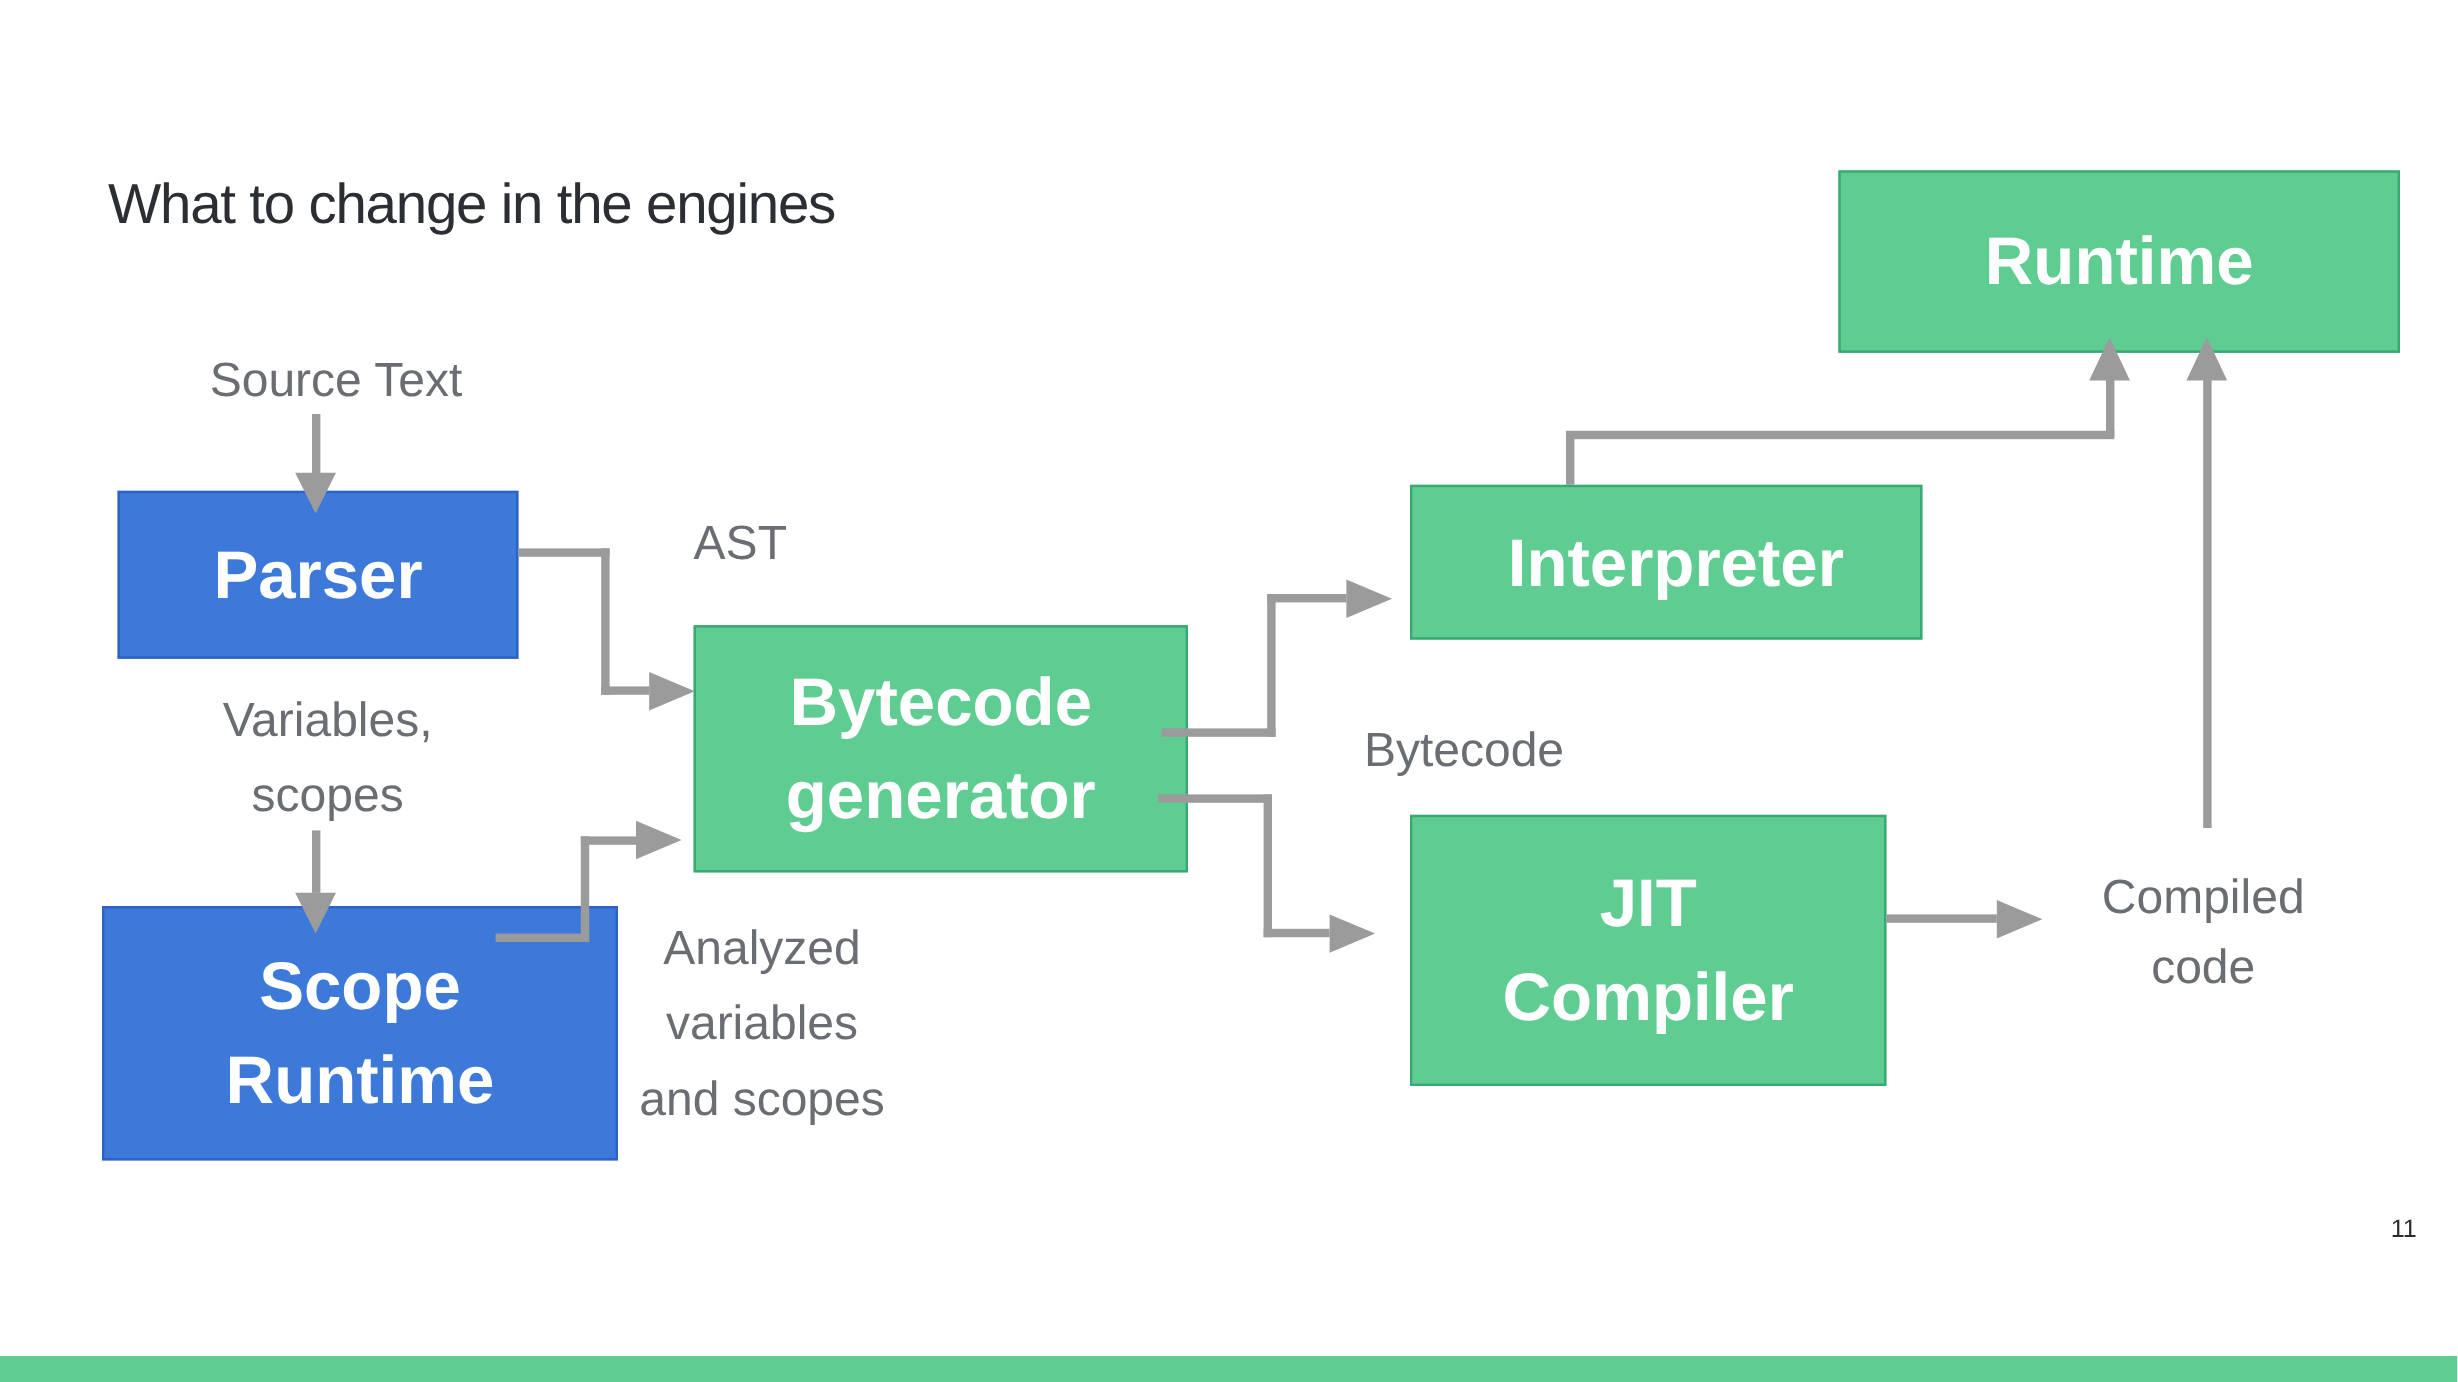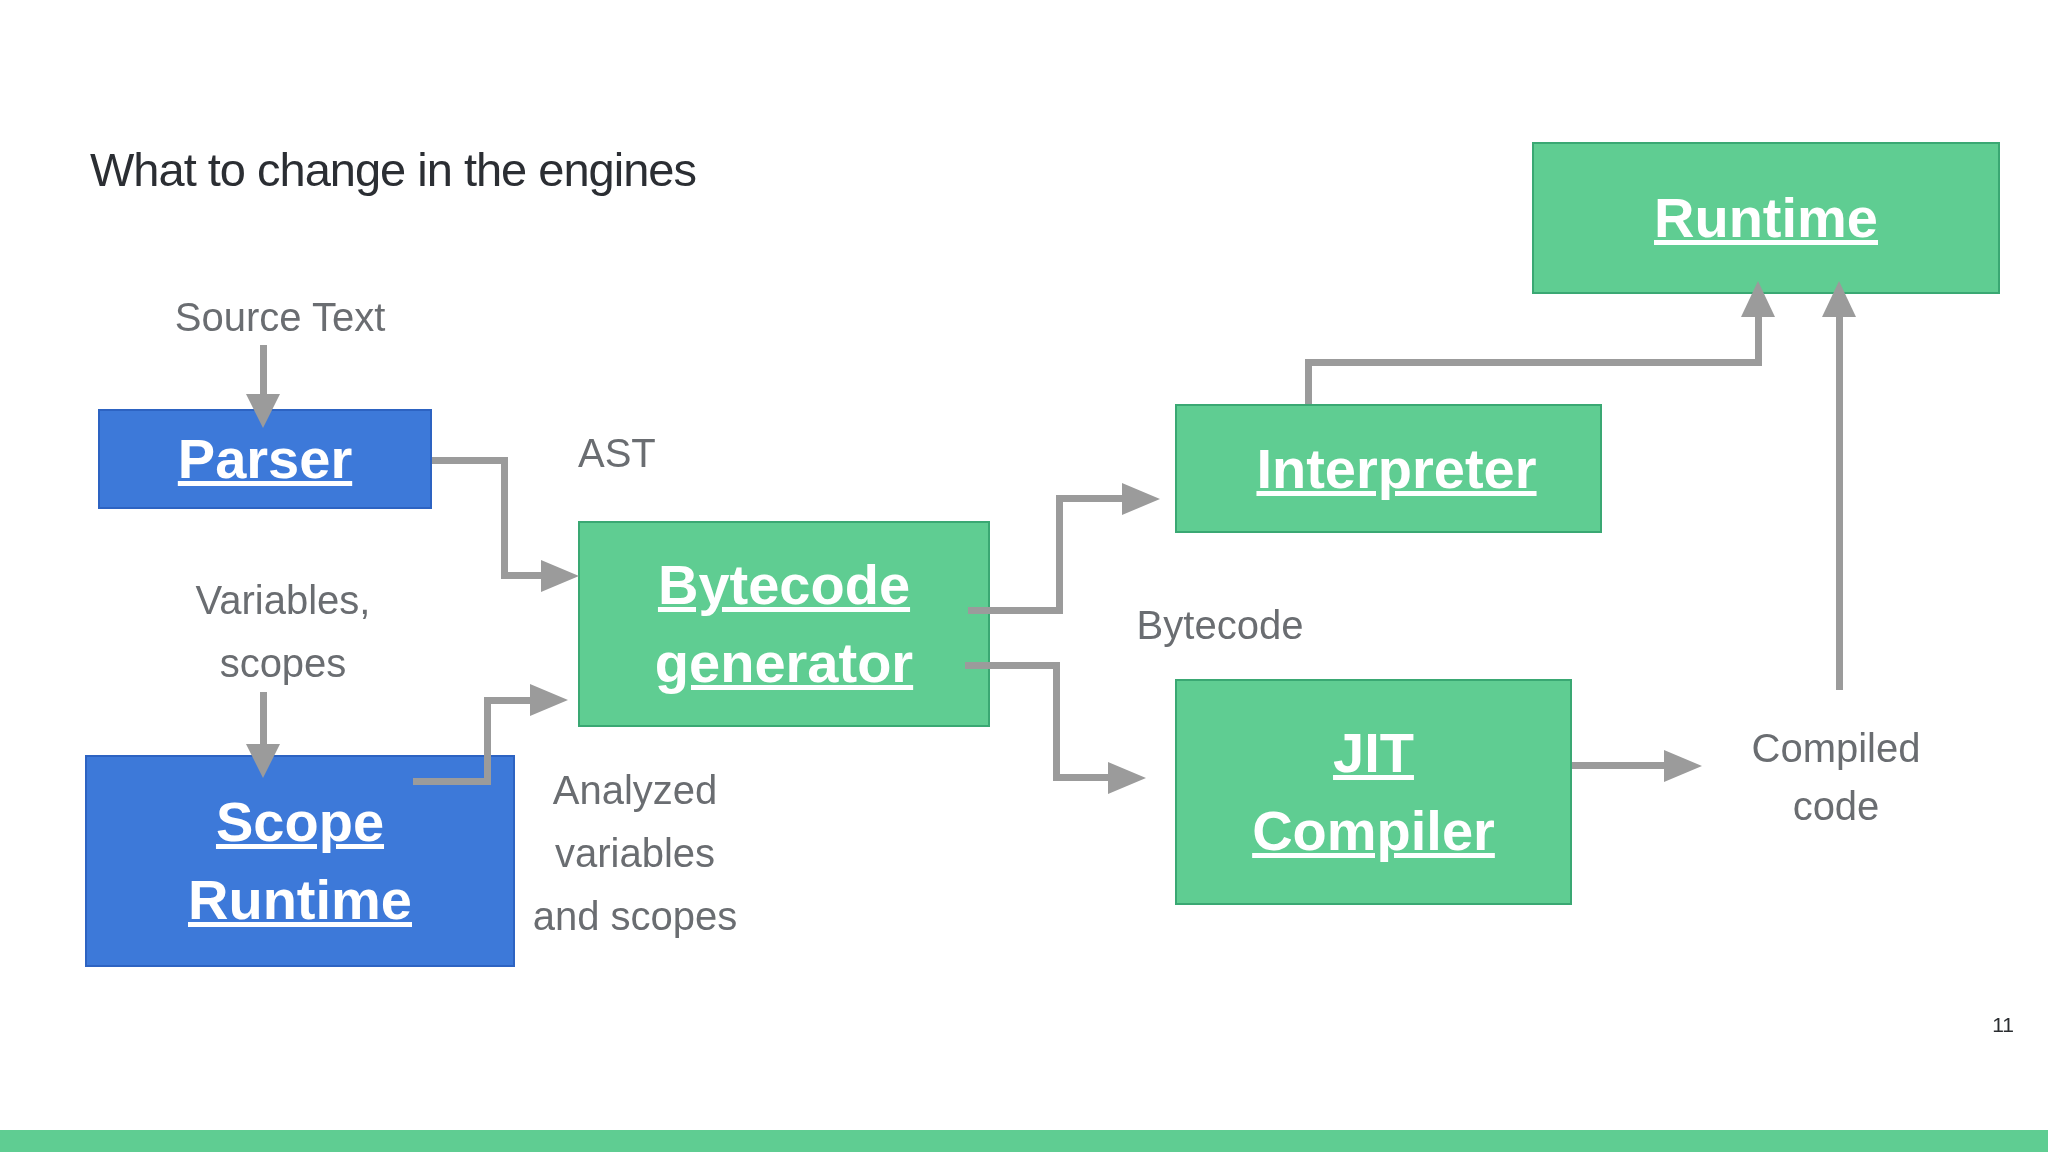--- a/index.html
+++ b/index.html
@@ -8,21 +8,21 @@
     font-family:"Liberation Sans", sans-serif; overflow:hidden;
   }
   .title {
     position:absolute; left:90px; top:133px;
     font-size:47px; line-height:74px; font-weight:400;
     color:var(--title-color,#2b2e33); letter-spacing:-1px; white-space:nowrap;
   }
   .box {
     position:absolute; box-sizing:border-box;
     display:flex; flex-direction:column; align-items:center; justify-content:center;
-    color:#ffffff; font-weight:bold; text-align:center;text-decoration:underline;
+    color:#ffffff; font-weight:bold; text-align:center;
   }
   .box span { display:block; font-size:56px; line-height:78px; }
   .box.blue  { background:var(--box-blue,#3d79d9);  border:2px solid var(--box-blue-border,#2d63c2); }
   .box.green { background:var(--box-green,#5fcd92); border:2px solid var(--box-green-border,#3aa873); }
   .lbl {
     position:absolute; color:var(--label-gray,#6a6d71);
     font-size:40px; line-height:63px; text-align:center;
   }
   .lbl span { display:block; }
   .seg { position:absolute; background:var(--arrow-gray,#9b9b9b); }
@@ -39,21 +39,21 @@
     background:var(--accent-bar,#5fcd92);
   }
 </style>
 </head>
 <body>
 
 <div class="slide">
 
   <div class="title">What to change in the engines</div>
 
-  <div class="box blue" style="left:98px;top:409px;width:334px;height:100px;">
+  <div class="box blue" style="left:98px;top:409px;width:334px;height:140px;">
     <span>Parser</span>
   </div>
 
   <div class="box blue" style="left:85px;top:755px;width:430px;height:212px;">
     <span>Scope</span>
     <span>Runtime</span>
   </div>
 
   <div class="box green" style="left:578px;top:521px;width:412px;height:206px;">
     <span>Bytecode</span>
@@ -125,21 +125,21 @@
 
   <div>
     <div class="seg" style="left:1836px;top:315px;width:7px;height:375px;"></div>
     <div class="head up" style="left:1822px;top:281px;"></div>
   </div>
 
   <div class="lbl" style="left:110px;top:292px;width:340px;line-height:50px;">Source Text</div>
 
   <div class="lbl" style="left:578px;top:428px;width:140px;line-height:50px;text-align:left;">AST</div>
 
-  <div class="lbl" style="left:103px;top:569px;width:360px;">
+  <div class="lbl" style="left:93px;top:569px;width:360px;">
     <span>Variables,</span>
     <span>scopes</span>
   </div>
 
   <div class="lbl" style="left:455px;top:759px;width:360px;">
     <span>Analyzed</span>
     <span>variables</span>
     <span>and scopes</span>
   </div>
 

